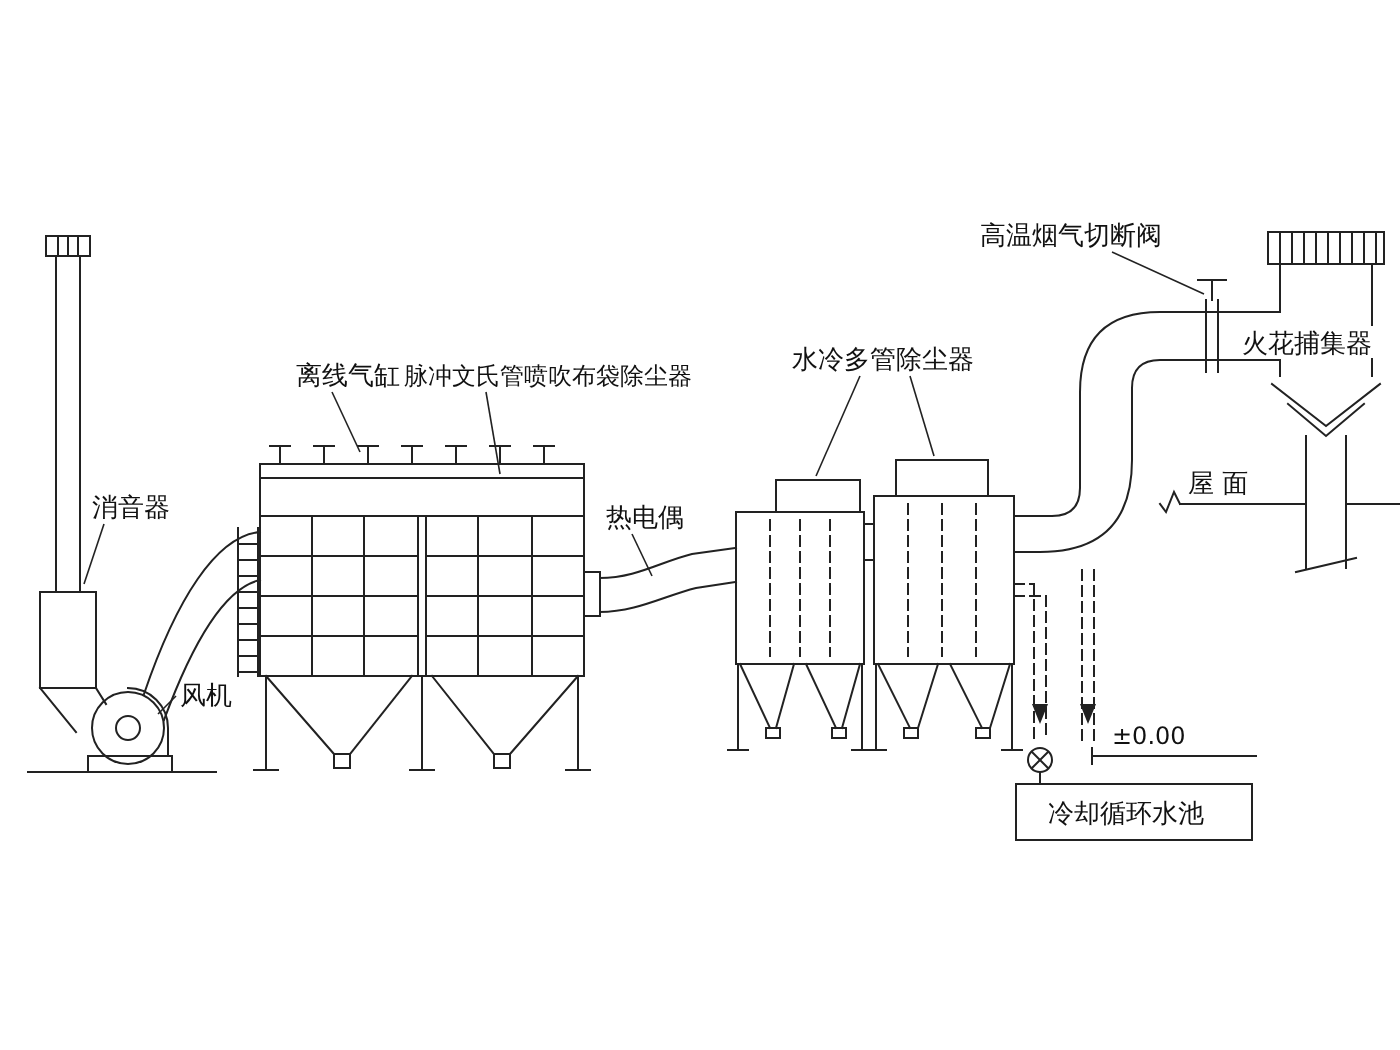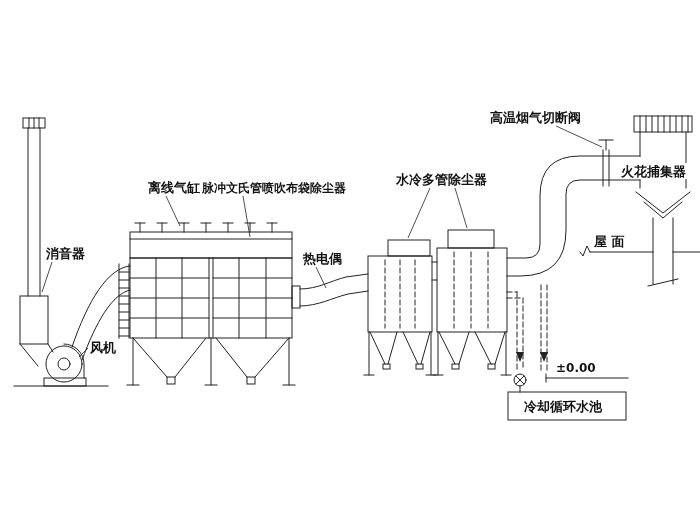--- a/index.html
+++ b/index.html
@@ -1,16 +1,16 @@
 <!DOCTYPE html>
 <html><head>
 <meta charset="utf-8">
 <style>
   html,body{margin:0;padding:0;background:#ffffff;}
-  .canvas{position:relative;width:700px;height:525px;background:#ffffff;overflow:hidden;font-weight:bold;}
+  .canvas{position:relative;width:700px;height:525px;background:#ffffff;overflow:hidden;}
   svg{display:block;}
   g.ln{stroke:#222222;stroke-width:1;fill:none;stroke-linecap:square;}
   g.ld{stroke:#222222;stroke-width:0.8;fill:none;}
   .dash{stroke-dasharray:5 3;}
   .fillk{fill:#222222;stroke:none;}
   .white{fill:#ffffff;stroke:none;}
   text.lbl{font-family:"DejaVu Sans","Liberation Sans",sans-serif;font-size:13px;fill:#111111;stroke:none;}
   text.lbl-sm{font-size:12px;}
 </style>
 </head>

